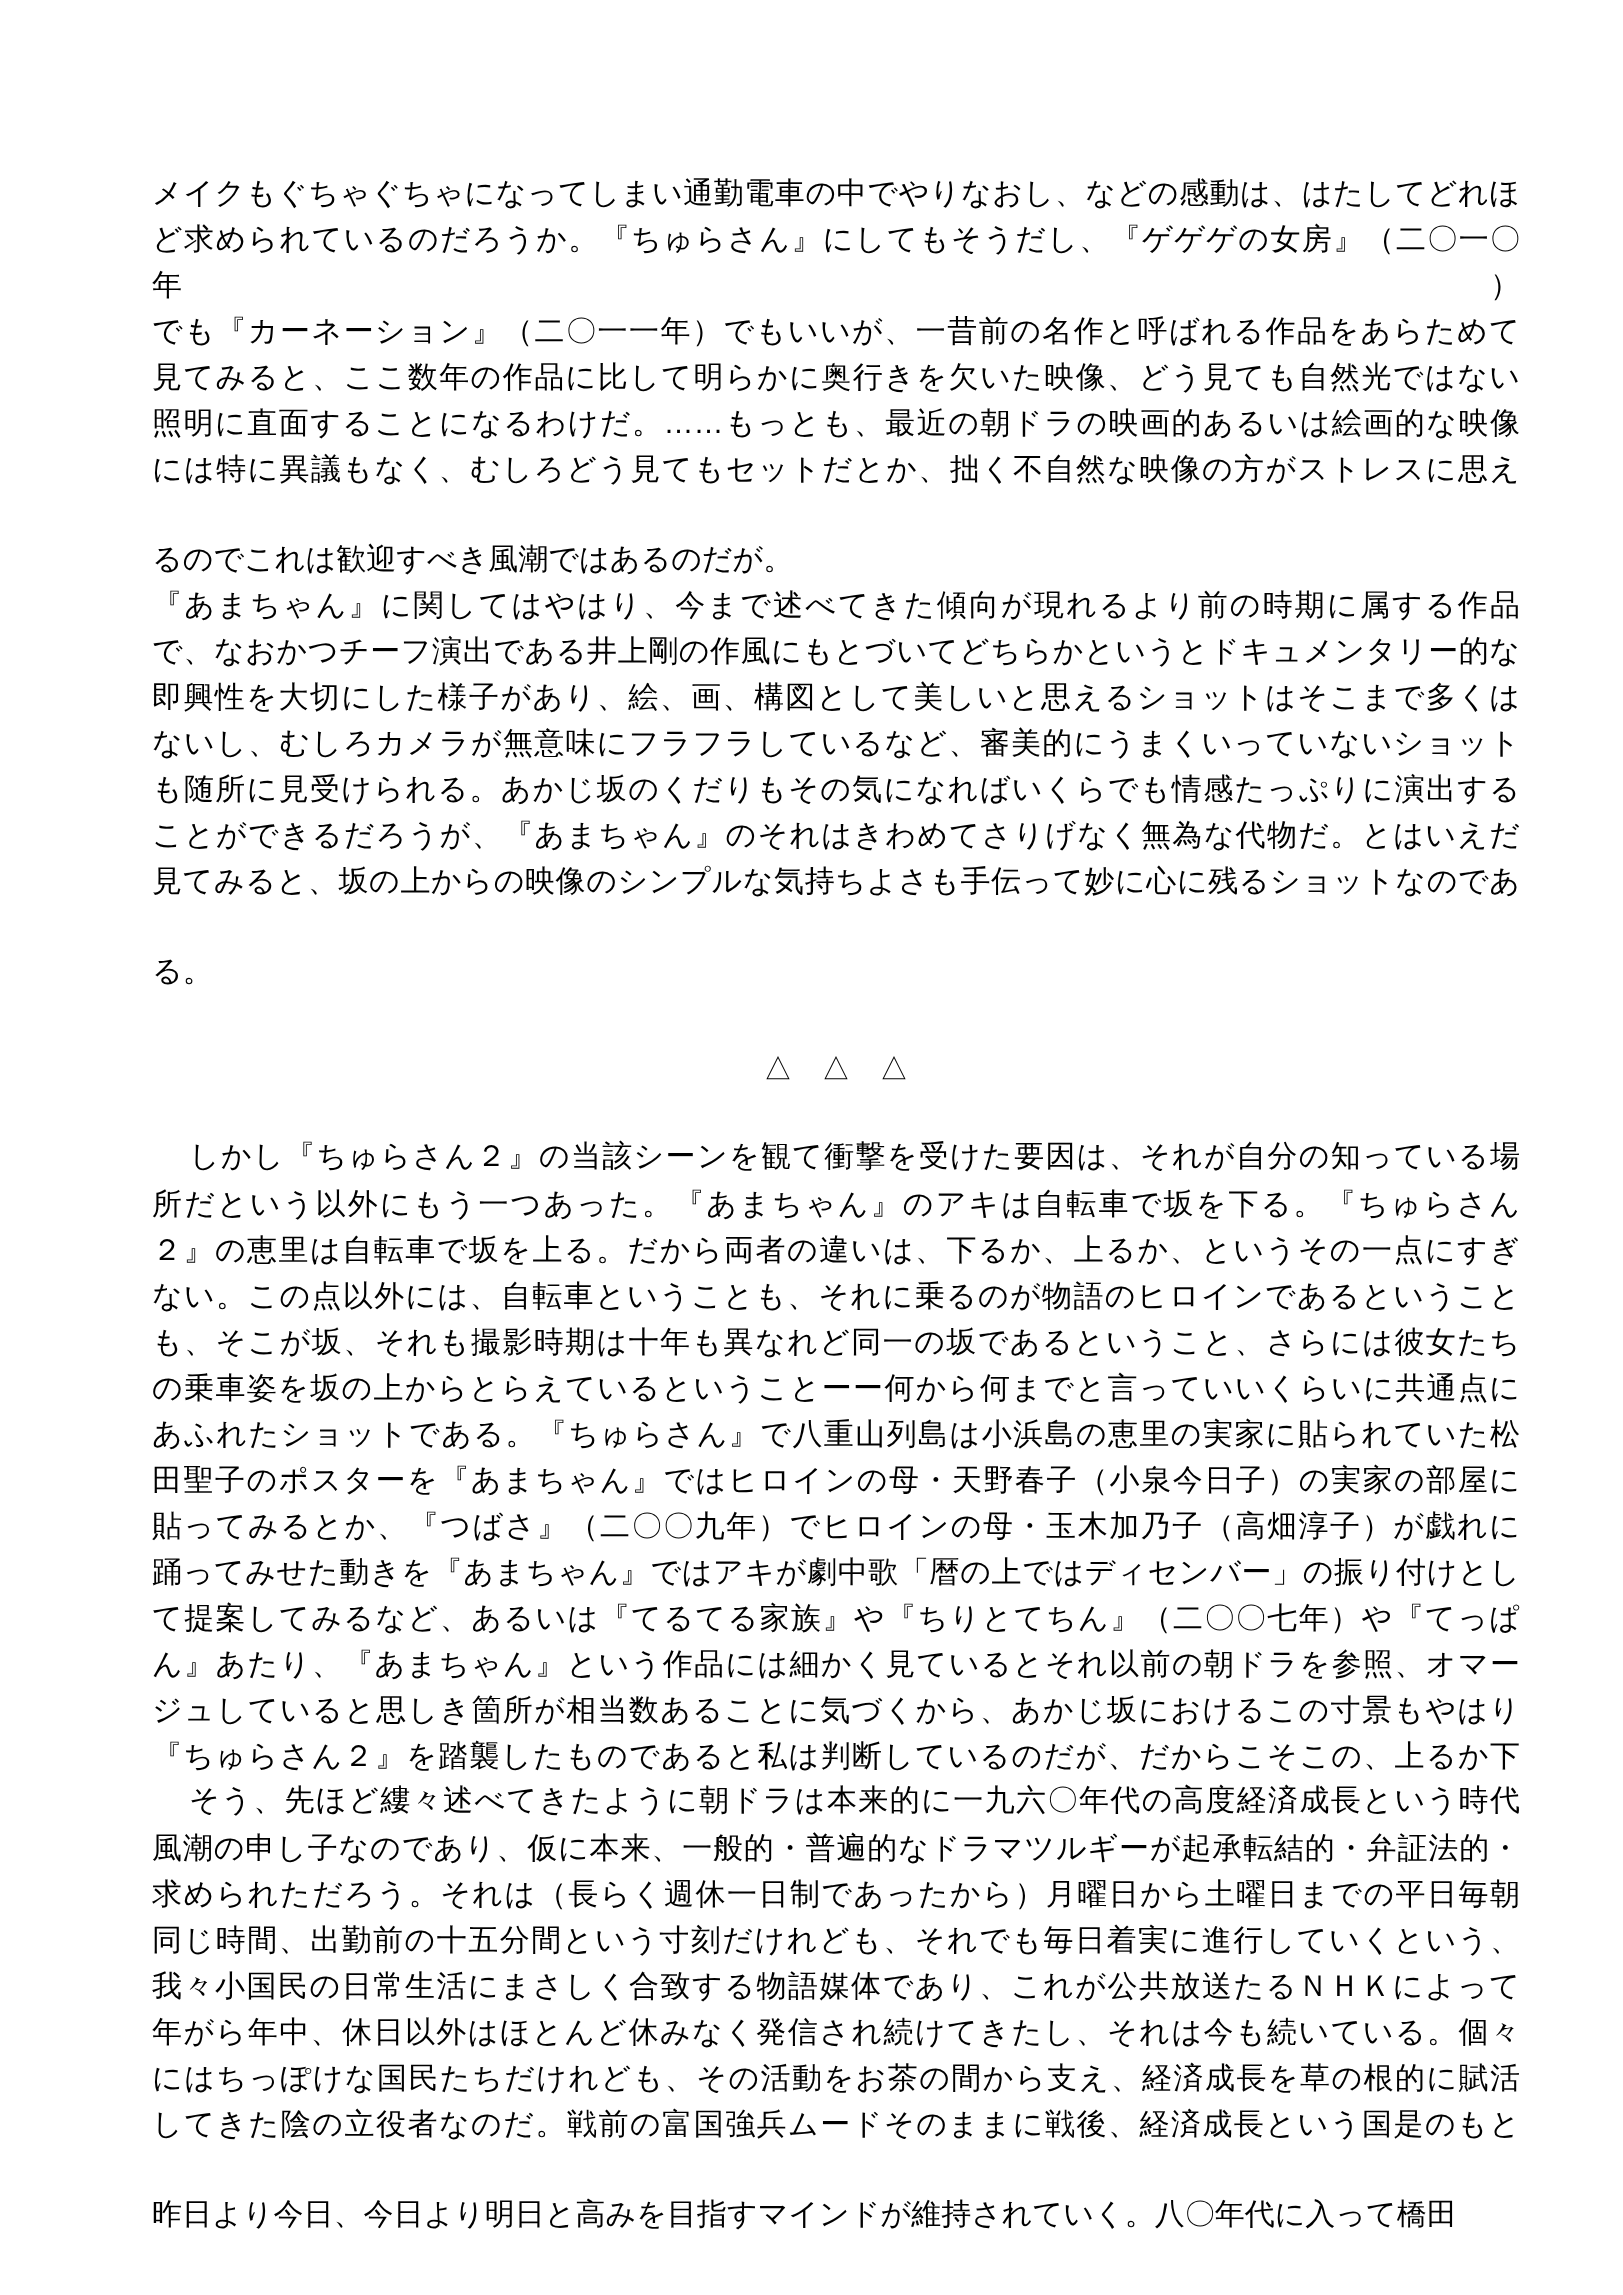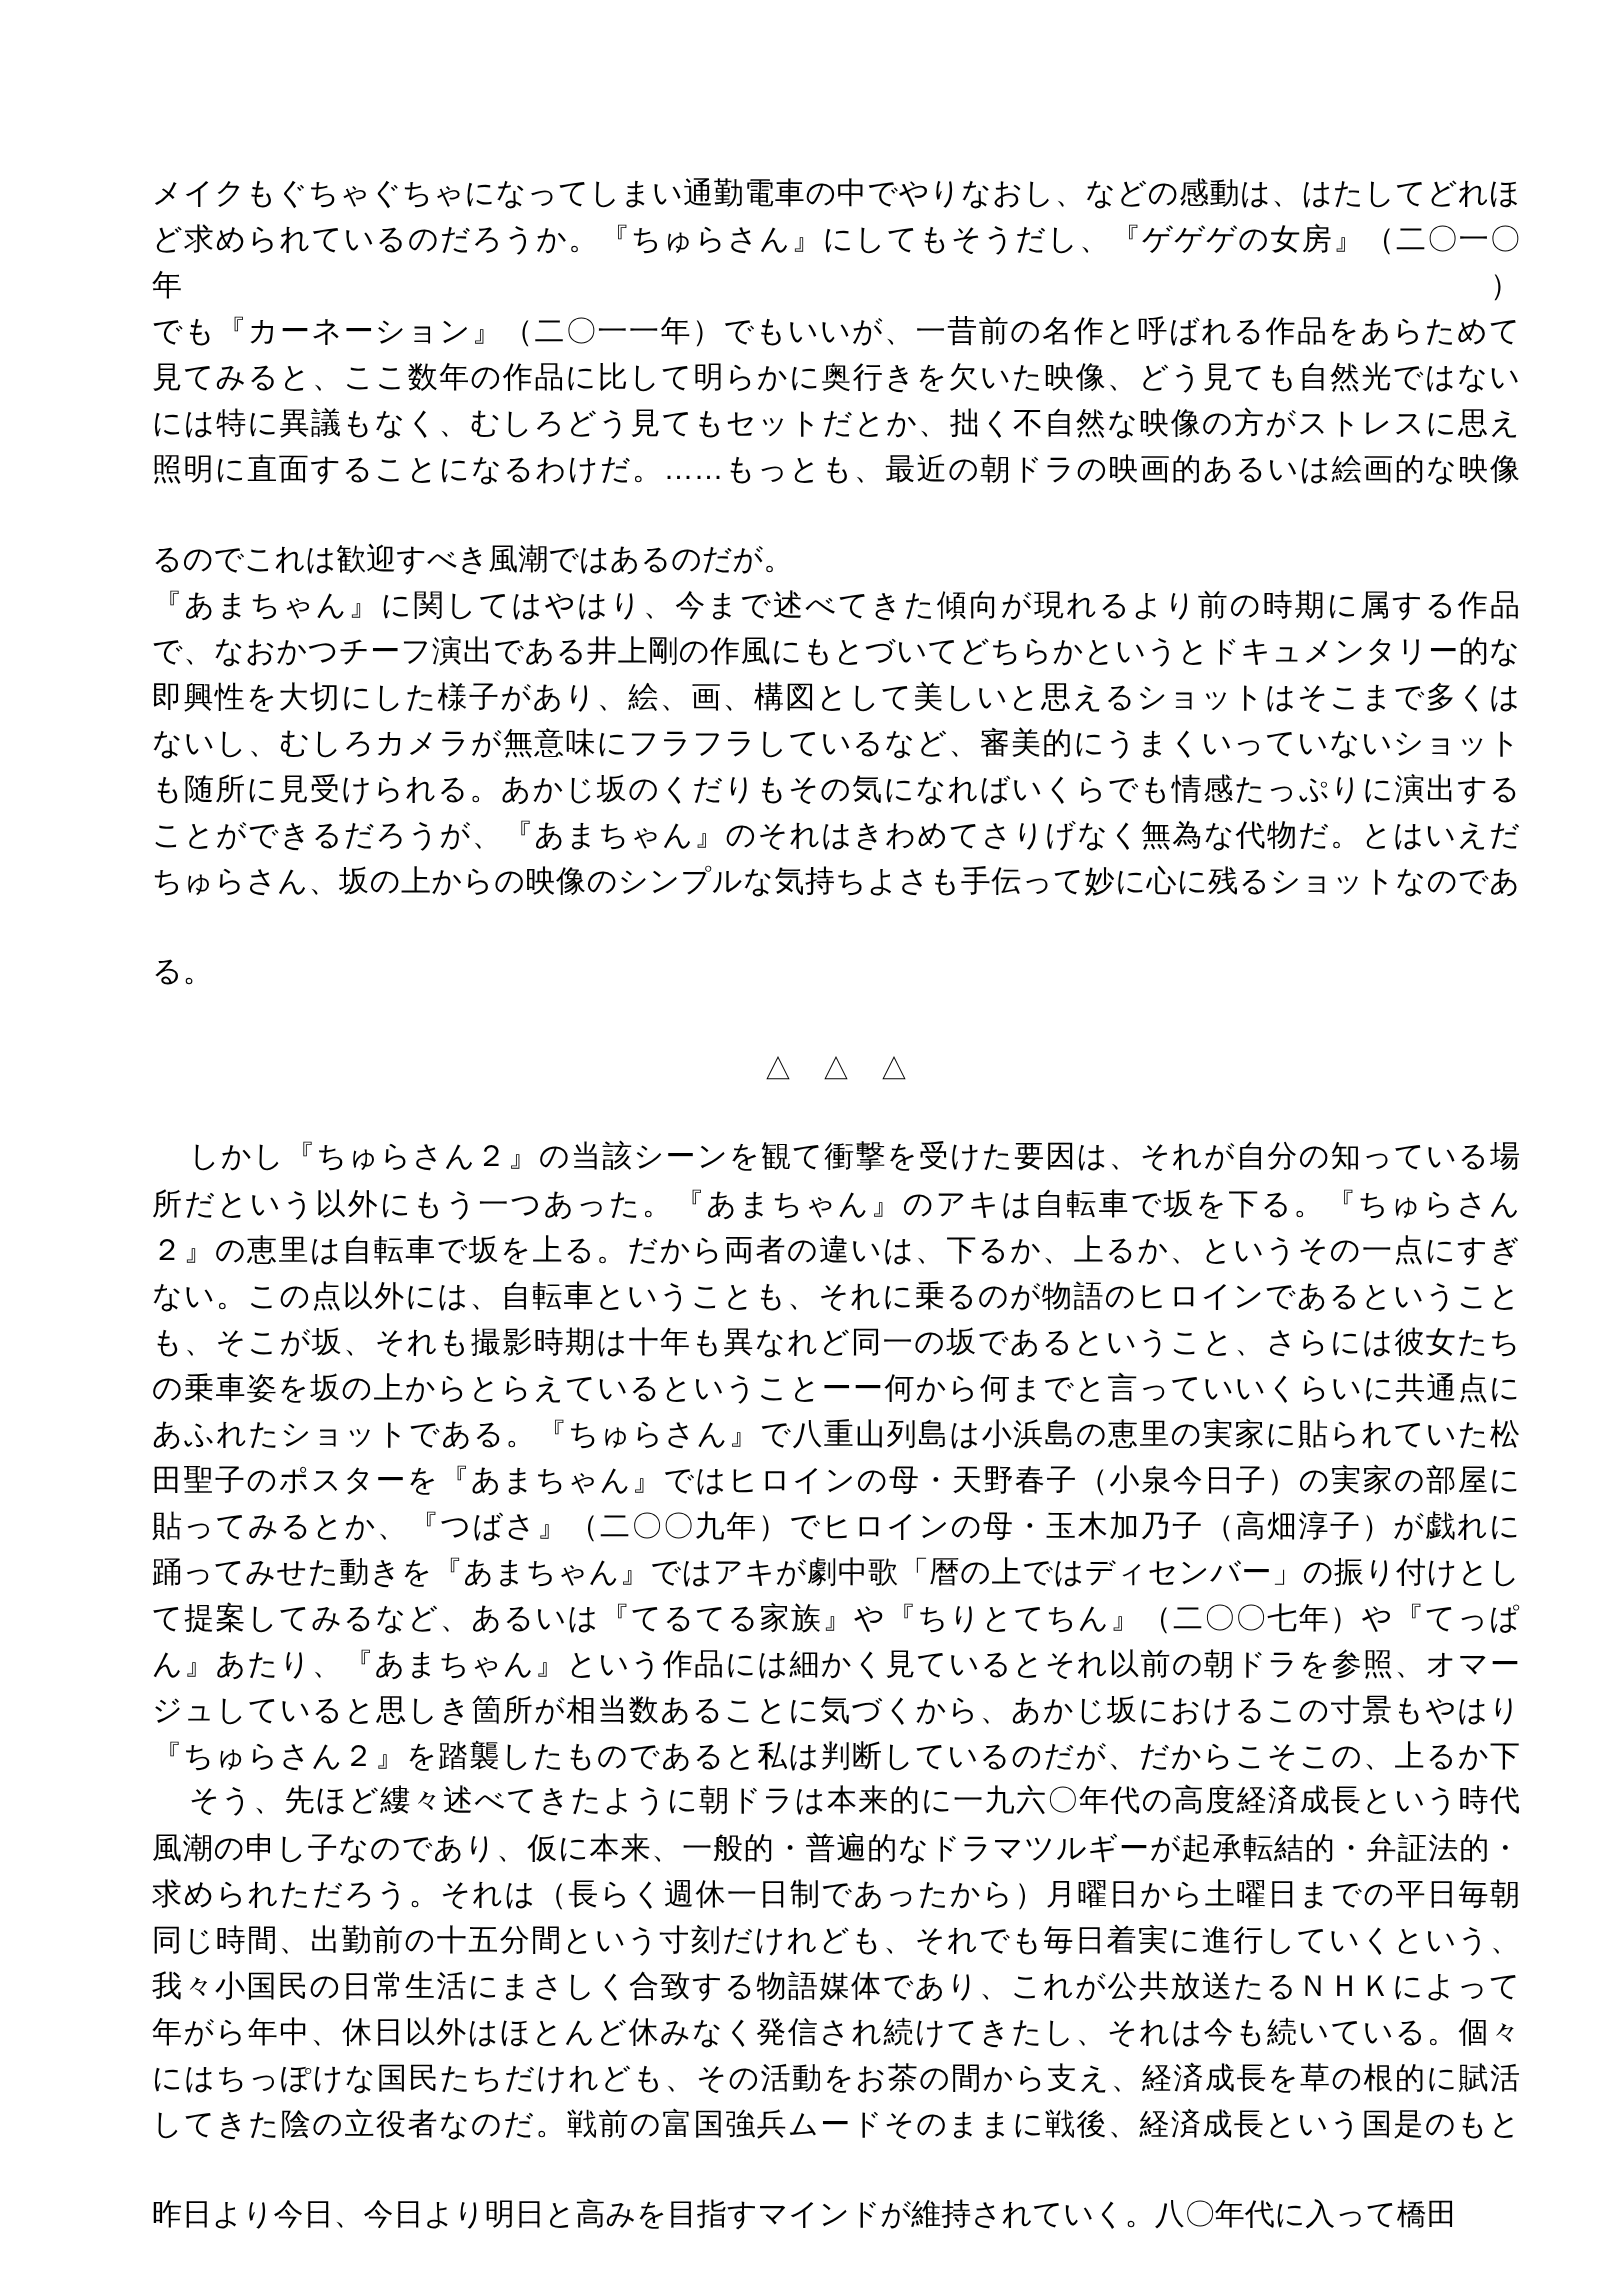--- a/index.html
+++ b/index.html
@@ -62,32 +62,32 @@
 </head>
 <body>
 
 <div class="page">
   <div class="text-column" id="text-column">
       <div class="para">
         <div class="line">メイクもぐちゃぐちゃになってしまい通勤電車の中でやりなおし、などの感動は、はたしてどれほ</div>
         <div class="line">ど求められているのだろうか。『ちゅらさん』にしてもそうだし、『ゲゲゲの女房』（二〇一〇年）</div>
         <div class="line">でも『カーネーション』（二〇一一年）でもいいが、一昔前の名作と呼ばれる作品をあらためて</div>
         <div class="line">見てみると、ここ数年の作品に比して明らかに奥行きを欠いた映像、どう見ても自然光ではない</div>
+        <div class="line">照明に直面することになるわけだ。……もっとも、最近の朝ドラの映画的あるいは絵画的な映像</div>
         <div class="line">には特に異議もなく、むしろどう見てもセットだとか、拙く不自然な映像の方がストレスに思え</div>
-        <div class="line">照明に直面することになるわけだ。……もっとも、最近の朝ドラの映画的あるいは絵画的な映像</div>
         <div class="line last">るのでこれは歓迎すべき風潮ではあるのだが。</div>
       </div>
       <div class="para">
         <div class="line">『あまちゃん』に関してはやはり、今まで述べてきた傾向が現れるより前の時期に属する作品</div>
         <div class="line">で、なおかつチーフ演出である井上剛の作風にもとづいてどちらかというとドキュメンタリー的な</div>
         <div class="line">即興性を大切にした様子があり、絵、画、構図として美しいと思えるショットはそこまで多くは</div>
         <div class="line">ないし、むしろカメラが無意味にフラフラしているなど、審美的にうまくいっていないショット</div>
         <div class="line">も随所に見受けられる。あかじ坂のくだりもその気になればいくらでも情感たっぷりに演出する</div>
         <div class="line">ことができるだろうが、『あまちゃん』のそれはきわめてさりげなく無為な代物だ。とはいえだ</div>
-        <div class="line">ちゅらさん、坂の上からの映像のシンプルな気持ちよさも手伝って妙に心に残るショットなのであ</div>
+        <div class="line">見てみると、坂の上からの映像のシンプルな気持ちよさも手伝って妙に心に残るショットなのであ</div>
         <div class="line last">る。</div>
       </div>
       <div class="separator">△　△　△</div>
       <div class="para">
         <div class="line indent">しかし『ちゅらさん２』の当該シーンを観て衝撃を受けた要因は、それが自分の知っている場</div>
         <div class="line">所だという以外にもう一つあった。『あまちゃん』のアキは自転車で坂を下る。『ちゅらさん</div>
         <div class="line">２』の恵里は自転車で坂を上る。だから両者の違いは、下るか、上るか、というその一点にすぎ</div>
         <div class="line">ない。この点以外には、自転車ということも、それに乗るのが物語のヒロインであるということ</div>
         <div class="line">も、そこが坂、それも撮影時期は十年も異なれど同一の坂であるということ、さらには彼女たち</div>
         <div class="line">の乗車姿を坂の上からとらえているということーー何から何までと言っていいくらいに共通点に</div>

